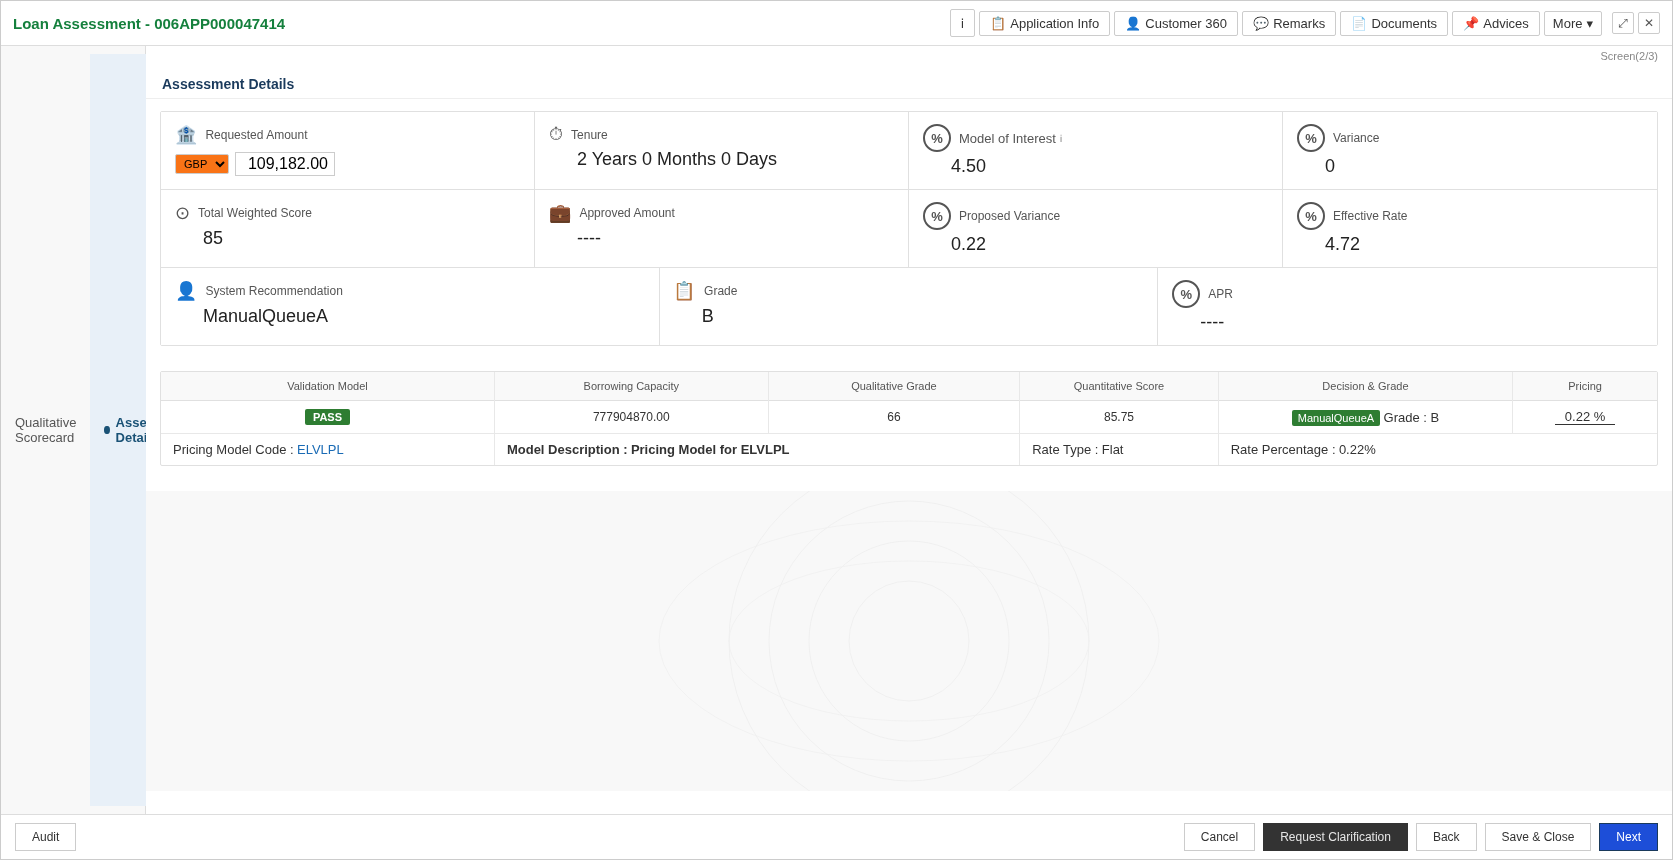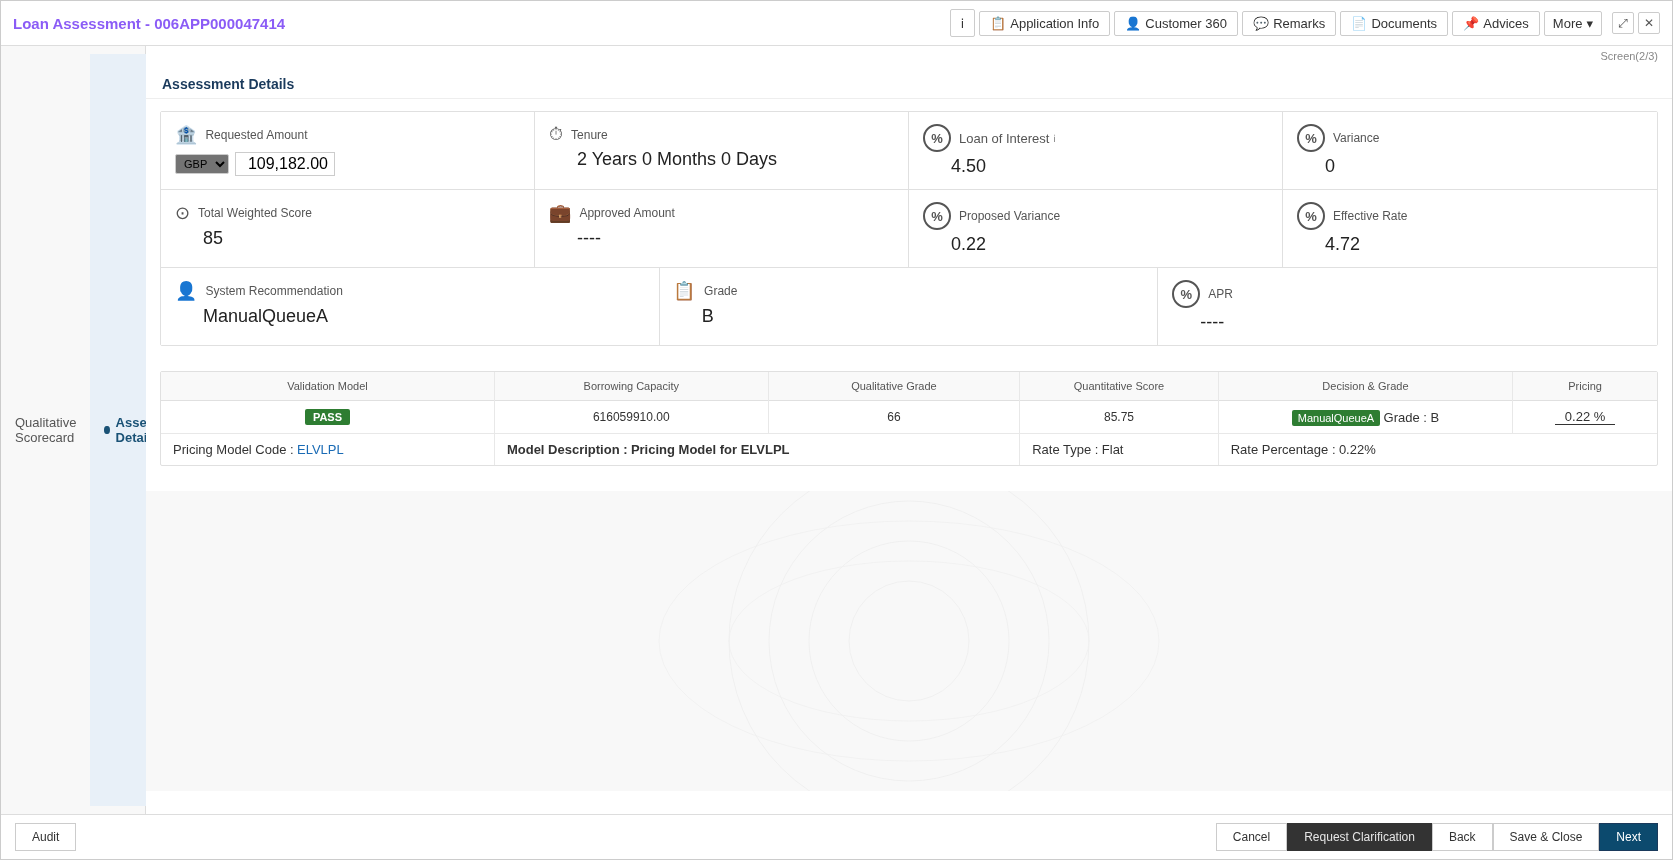--- a/index.html
+++ b/index.html
@@ -20,21 +20,21 @@
       border-bottom: 1px solid #ddd;
       padding: 8px 12px;
       display: flex;
       align-items: center;
       justify-content: space-between;
       min-height: 40px;
     }
     .title-bar-left {
       font-size: 15px;
       font-weight: bold;
-      color: #8b5cf6;
+      color: #15803d;
     }
     .title-bar-right {
       display: flex;
       align-items: center;
       gap: 4px;
     }
     .nav-btn {
       display: flex;
       align-items: center;
       gap: 4px;
@@ -158,21 +158,21 @@
       display: flex;
       align-items: center;
       gap: 6px;
       padding-left: 4px;
     }
     .currency-select {
       border: 1px solid #ccc;
       padding: 2px 4px;
       font-size: 11px;
       border-radius: 2px;
-      background: #737373;
+      background: #f97316;
       cursor: pointer;
     }
     .amount-input {
       border: 1px solid #ccc;
       padding: 2px 6px;
       font-size: 16px;
       border-radius: 0;
       width: 100px;
       text-align: right;
     }
@@ -266,32 +266,32 @@
     
     .footer {
       background: #fff;
       border-top: 1px solid #ddd;
       padding: 8px 14px;
       display: flex;
       align-items: center;
       justify-content: space-between;
     }
     .footer-left { }
-    .footer-right { display: flex; }
+    .footer-right { display: flex; gap: 8px; }
     .btn {
       padding: 6px 16px;
       border: 1px solid #ccc;
       background: #fff;
       cursor: pointer;
       font-size: 12px;
       border-radius: 0;
       color: #333;
     }
     .btn-primary {
-      background: #0c4a6e;
+      background: #1d4ed8;
       color: #fff;
       border-color: #1a3a5c;
     }
     .btn-dark {
       background: #333;
       color: #e5e5e5;
       border-color: #333;
     }
 
     .all-cards-container {
@@ -397,21 +397,21 @@
                 <span class="card-icon">⏱</span>
                 <span class="card-title">Tenure</span>
               </div>
               <div class="card-value">2 Years 0 Months 0 Days</div>
             </div>
 
             <div class="card-cell">
               <div class="card-header">
                 <div class="pct-icon">%</div>
                 <span class="card-title">
-                  <span>Loan of Interest</span>
+                  <span>Model of Interest</span>
                   <span class="info-icon">ℹ</span>
                 </span>
               </div>
               <div class="card-value">4.50</div>
             </div>
 
             <div class="card-cell">
               <div class="card-header">
                 <div class="pct-icon">%</div>
                 <span class="card-title">Variance</span>
@@ -493,21 +493,21 @@
                 <th>Quantitative Score</th>
                 <th>Decision &amp; Grade</th>
                 <th>Pricing</th>
               </tr>
             </thead>
             <tbody>
               <tr>
                 <td>
                   <span class="pass-badge">PASS</span>
                 </td>
-                <td>616059910.00</td>
+                <td>777904870.00</td>
                 <td>66</td>
                 <td>85.75</td>
                 <td>
                   <span class="manual-badge">ManualQueueA</span>
                   <span> Grade : </span>
                   <span>B</span>
                 </td>
                 <td>
                   <span class="pricing-value">0.22 %</span>
                 </td>

